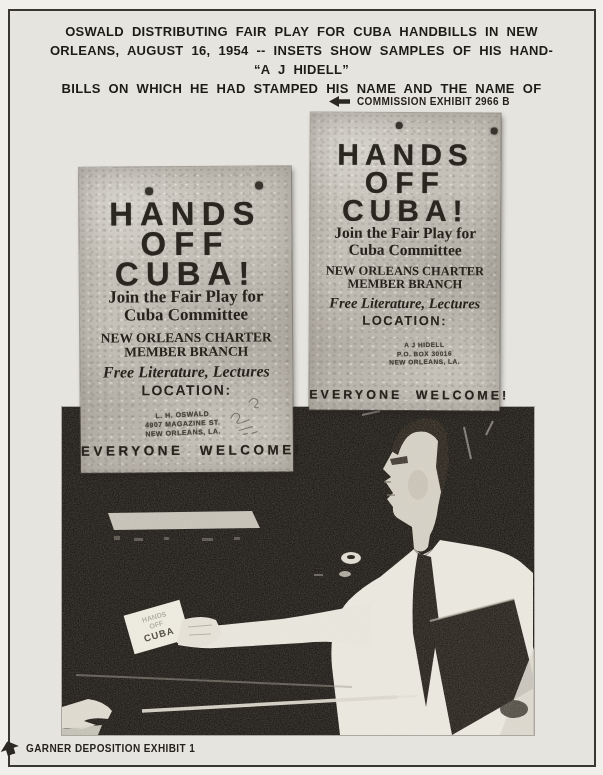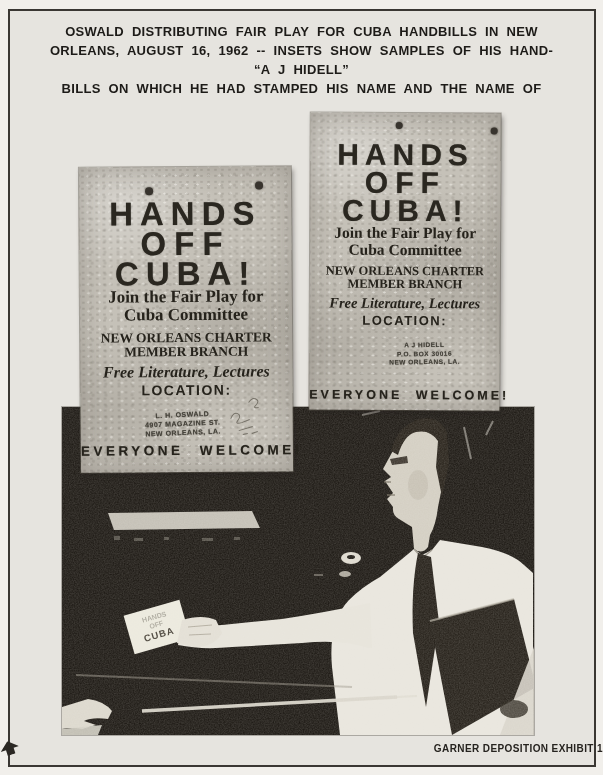--- a/index.html
+++ b/index.html
@@ -20,21 +20,21 @@
   }
   
   .exlabel{
     position:absolute;z-index:4;display:flex;align-items:center;gap:7px;
     font-weight:bold;font-size:10px;letter-spacing:.4px;color:#26231f;
     white-space:nowrap;
   }
   .exlabel svg{display:block;}
   #label-b{top:96px;left:329px;}
   #label-a{top:147px;left:119px;}
-  #label-footer{top:741px;left:0;right:0;justify-content:space-between;}
+  #label-footer{top:741px;left:0;right:0;justify-content:flex-start;}
   .arrow-fill{fill:#2b2824;}
   
   .handbill{
     position:absolute;z-index:2;color:#26231c;text-align:center;
     background-color:#c5c1b8;
     background-image:
       radial-gradient(rgba(78,72,62,.17) 1px, transparent 1.7px),
       radial-gradient(rgba(248,246,241,.55) 1px, transparent 1.5px),
       radial-gradient(rgba(70,64,55,.12) 1.3px, transparent 2.1px),
       radial-gradient(90px 70px at 22% 12%, rgba(255,255,255,.30), transparent),
@@ -63,25 +63,31 @@
   .photo svg{display:block;}
 </style>
 </head>
 <body>
 
 <div class="page">
   <div class="frame"></div>
 
   <div class="caption">
     <div>OSWALD DISTRIBUTING FAIR PLAY FOR CUBA HANDBILLS IN NEW</div>
-    <div>ORLEANS, AUGUST 16, 1962 -- INSETS SHOW SAMPLES OF HIS HAND-</div>
+    <div>ORLEANS, AUGUST 16, 1954 -- INSETS SHOW SAMPLES OF HIS HAND-</div>
     <div>“A J HIDELL”</div>
     <div>BILLS ON WHICH HE HAD STAMPED HIS NAME AND THE NAME OF</div>
   </div>
 
+  <div class="exlabel" id="label-b">
+    <svg width="21" height="11" viewBox="0 0 21 11">
+      <polygon class="arrow-fill" points="0,5.5 10,0 10,3.2 21,3.2 21,7.8 10,7.8 10,11"></polygon>
+    </svg>
+    <span>COMMISSION EXHIBIT 2966 B</span>
+  </div>
 
 
   <div class="handbill" id="hb-b">
     <div class="pin" style="left:85px;top:9px;width:7px;height:7px;"></div>
     <div class="pin" style="left:180px;top:14px;width:7px;height:7px;"></div>
     <div class="hb-line t-title" style="top:25px;font-size:30px;letter-spacing:6px;">HANDS</div>
     <div class="hb-line t-title" style="top:53px;font-size:30px;letter-spacing:7px;">OFF</div>
     <div class="hb-line t-title" style="top:81px;font-size:30px;letter-spacing:6px;">CUBA!</div>
     <div class="hb-line t-serif" style="top:111px;font-size:15.5px;">Join the Fair Play for</div>
     <div class="hb-line t-serif" style="top:128px;font-size:15.5px;">Cuba Committee</div>

